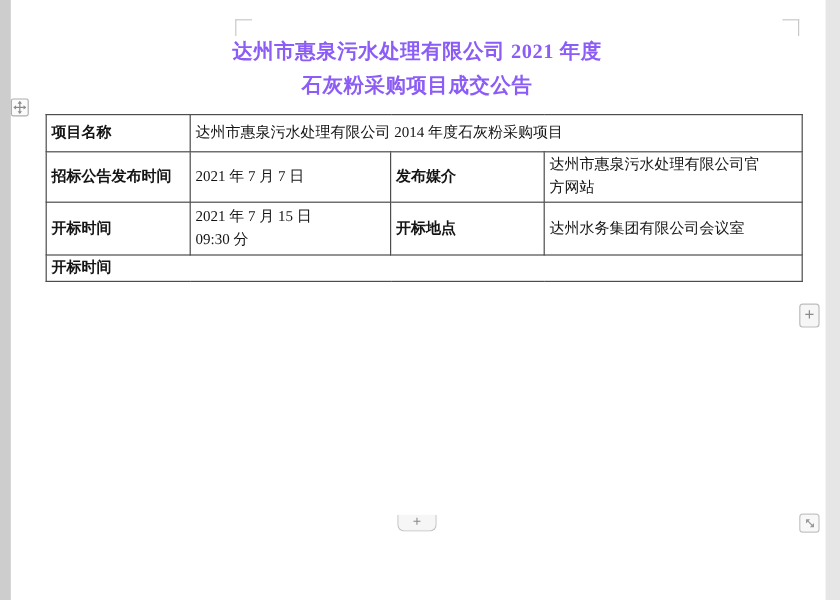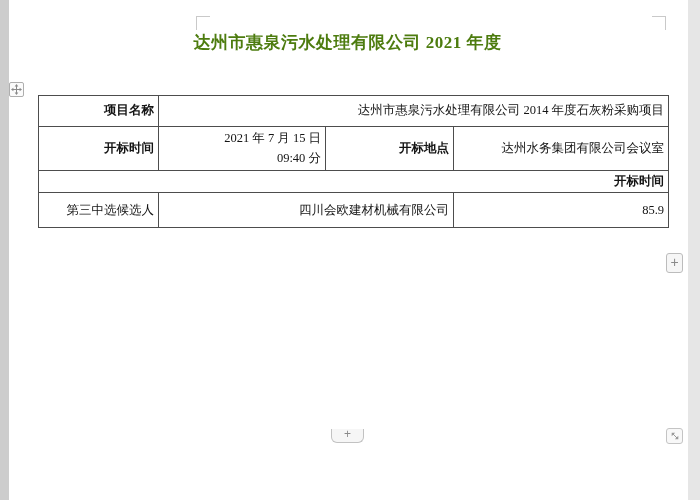--- a/index.html
+++ b/index.html
@@ -11,37 +11,37 @@
   }
   
   .strip{position:absolute;top:0;bottom:0;}
   .strip.left{left:0;width:9px;background:#cdcdcd;}
   .strip.right{right:0;width:12px;background:#e6e6e6;}
 
   
   .doc-title{
     position:absolute;left:20px;right:25px;top:28px;
     text-align:center;font-weight:bold;font-size:17px;
-    line-height:29px;letter-spacing:.5px;color:#4d7c0f;
+    line-height:29px;letter-spacing:.5px;color:#8b5cf6;
   }
 
   
   .corner{position:absolute;width:13px;height:13px;}
   .corner.tl{left:196px;top:16px;border-left:1px solid #c9c9c9;border-top:1px solid #c9c9c9;}
   .corner.tr{left:652px;top:16px;border-right:1px solid #c9c9c9;border-top:1px solid #c9c9c9;}
 
   
   table.doc{
     position:absolute;left:38px;top:95px;width:630px;
     border-collapse:collapse;table-layout:fixed;
     font-size:12.5px;
   }
   table.doc td{
     border:1px solid #4d4d4d;
-    text-align:right;vertical-align:middle;
+    text-align:left;vertical-align:middle;
     padding:1px 4px;line-height:1.55;color:#141414;
     overflow:hidden;
   }
   td.lbl{font-weight:bold;color:#000;}
   td.pre{white-space:pre-line;}
   tr.h31{height:31px}tr.h42{height:42px}tr.h40{height:40px}tr.h44{height:44px}
   tr.h21{height:21px}tr.h44b{height:44px}tr.h39{height:39px}tr.h35{height:35px}
 
   
   .move-handle{
@@ -74,48 +74,51 @@
 <body>
 
 <div class="strip left"></div>
 <div class="strip right"></div>
 
 <div class="corner tl"></div>
 <div class="corner tr"></div>
 
 <div class="doc-title">
   <div>达州市惠泉污水处理有限公司 2021 年度</div>
+  <div>石灰粉采购项目成交公告</div>
 </div>
 
 <table class="doc">
   <colgroup>
       <col style="width:120px">
       <col style="width:167px">
       <col style="width:128px">
       <col style="width:215px">
     </colgroup>
   <tbody>
     <tr class="h31">
       <td class="lbl">项目名称</td>
       <td colspan="3">达州市惠泉污水处理有限公司 2014 年度石灰粉采购项目</td>
     </tr>
+    <tr class="h40">
+      <td class="lbl">招标公告发布时间</td>
+      <td>2021 年 7 月 7 日</td>
+      <td class="lbl">发布媒介</td>
+      <td class="pre">达州市惠泉污水处理有限公司官
+方网站</td>
+    </tr>
     <tr class="h44">
       <td class="lbl">开标时间</td>
       <td class="pre">2021 年 7 月 15 日
-09:40 分</td>
+09:30 分</td>
       <td class="lbl">开标地点</td>
       <td>达州水务集团有限公司会议室</td>
     </tr>
     <tr class="h21">
       <td colspan="4" class="lbl">开标时间</td>
-    </tr>
-    <tr class="h35">
-      <td>第三中选候选人</td>
-      <td colspan="2">四川会欧建材机械有限公司</td>
-      <td>85.9</td>
     </tr>
   </tbody>
 </table>
 
 <div class="move-handle">
   <span style="display:flex">
     <svg width="11" height="11" viewBox="0 0 12 12">
       <g fill="#8a8a8a">
         <path d="M6 0 L8 2.6 H4 Z"></path>
         <path d="M6 12 L4 9.4 H8 Z"></path>

